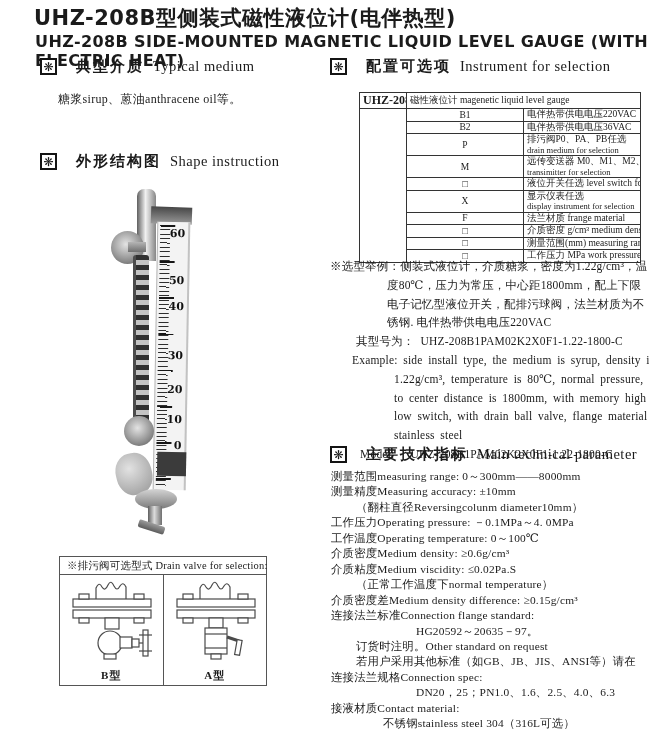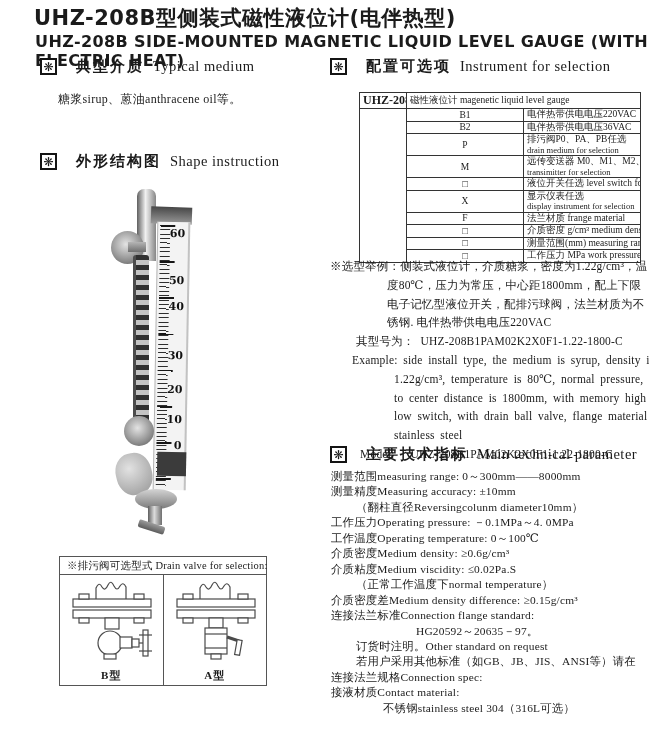--- a/index.html
+++ b/index.html
@@ -306,17 +306,18 @@
     <div class="tl">工作温度Operating temperature: 0～100℃</div>
     <div class="tl">介质密度Medium density: ≥0.6g/cm³</div>
     <div class="tl">介质粘度Medium viscidity: ≤0.02Pa.S</div>
     <div class="tl i1">（正常工作温度下normal temperature）</div>
     <div class="tl">介质密度差Medium density difference: ≥0.15g/cm³</div>
     <div class="tl">连接法兰标准Connection flange standard:</div>
     <div class="tl i2">HG20592～20635－97。</div>
     <div class="tl i1">订货时注明。Other standard on request</div>
     <div class="tl i1">若用户采用其他标准（如GB、JB、JIS、ANSI等）请在</div>
     <div class="tl">连接法兰规格Connection spec:</div>
+    <div class="tl i2">DN20，25；PN1.0、1.6、2.5、4.0、6.3</div>
     <div class="tl">接液材质Contact material:</div>
     <div class="tl i3">不锈钢stainless steel 304（316L可选）</div>
   </div>
 
 </div>
 
 </body></html>

